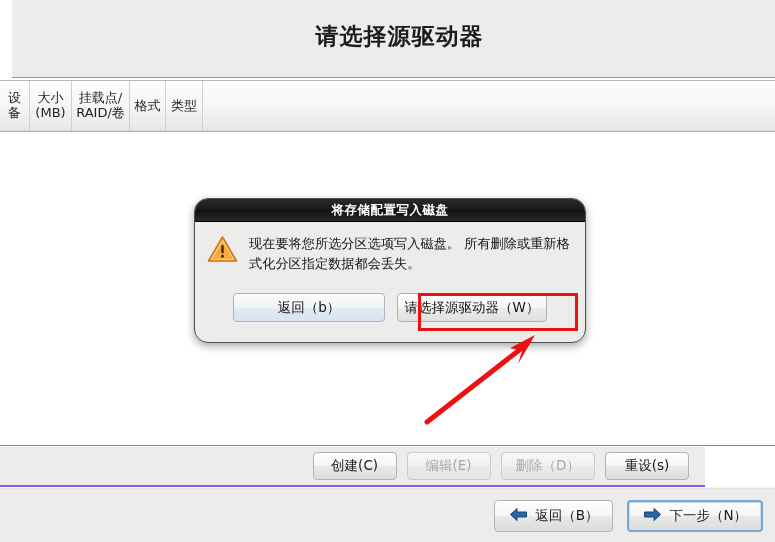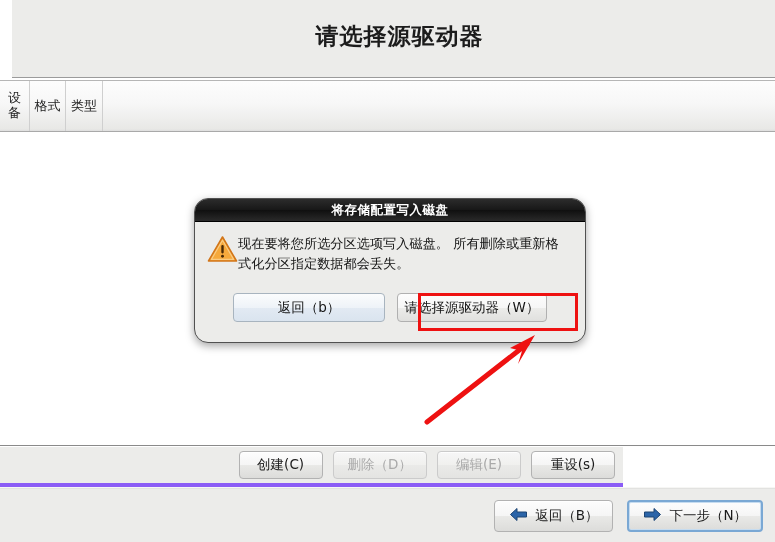--- a/index.html
+++ b/index.html
@@ -76,29 +76,29 @@
     height: 314px;
     background: #ffffff;
     border-bottom: 1px solid #8a8a8a;
     box-sizing: border-box;
   }
 
   
   .action-bar {
     position: absolute;
     left: 0; top: 447px;
-    width: 623px;
+    width: 705px;
     height: 40px;
     background: #ececea;
     box-sizing: border-box;
     display: flex;
     align-items: center;
     justify-content: flex-end;
-    padding-right: 8px;
-    border-bottom: 4px solid #8b5cf6;
+    padding-right: 16px;
+    border-bottom: 2px solid #8b5cf6;
   }
   .action-bar-sep {
     position: absolute;
     left: 0; top: 487px;
     width: 775px;
     height: 2px;
     background: #e2e2e0;
     border-top: 1px solid #f6f6f4;
   }
 
@@ -185,20 +185,21 @@
   .dialog-title {
     color: #ffffff;
     font-size: 12.5px;
     font-weight: bold;
     letter-spacing: 0.5px;
   }
   .dialog-body {
     padding: 12px 14px 0 12px;
     display: flex;
     align-items: flex-start;
+    gap: 11px;
   }
   .warn-icon { flex: 0 0 auto; margin-top: 1px; }
   .dialog-text {
     font-size: 13.2px;
     color: #151515;
     line-height: 1.55;
     max-width: 330px;
   }
   .dialog-buttons {
     position: absolute;
@@ -257,31 +258,35 @@
 </style>
 </head>
 <body>
 
 <div class="header">
   <div class="header-title">请选择源驱动器</div>
 </div>
 
 <div class="table-head">
   <div class="th" style="width:30px">设备</div>
+  <div class="th" style="width:42px">大小
+(MB)</div>
+  <div class="th" style="width:58px">挂载点/
+RAID/卷</div>
   <div class="th" style="width:36px">格式</div>
   <div class="th" style="width:37px">类型</div>
   <div class="th flexfill"></div>
 </div>
 
 <div class="list-area"></div>
 
 <div class="action-bar">
   <div class="btn action-btn">创建(C)</div>
+  <div class="btn action-btn disabled">编辑(E)</div>
   <div class="btn action-btn disabled">删除（D）</div>
-  <div class="btn action-btn disabled">编辑(E)</div>
   <div class="btn action-btn">重设(s)</div>
 </div>
 <div class="action-bar-sep"></div>
 
 <div class="nav-bar">
   <div class="btn nav-btn">
     <span class="arrow-ico">
       <svg width="19" height="15" viewBox="0 0 19 15">
         <path d="M1.5 7.5 L8 1.5 L8 5 L17.5 5 L17.5 10 L8 10 L8 13.5 Z" fill="#2b64a8" stroke="#1c4473" stroke-width="1" stroke-linejoin="round"></path>
       </svg>

